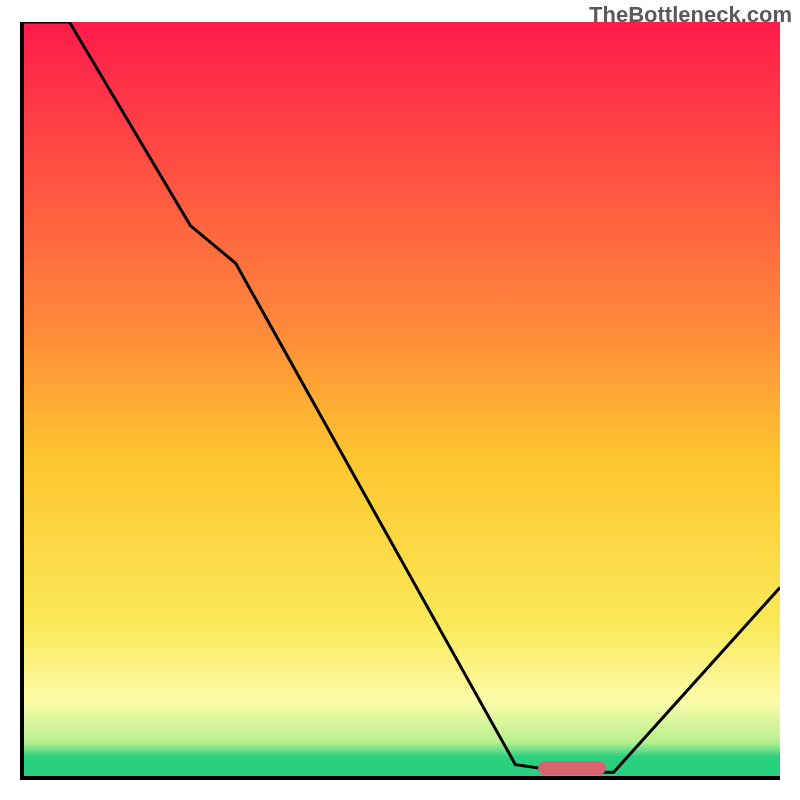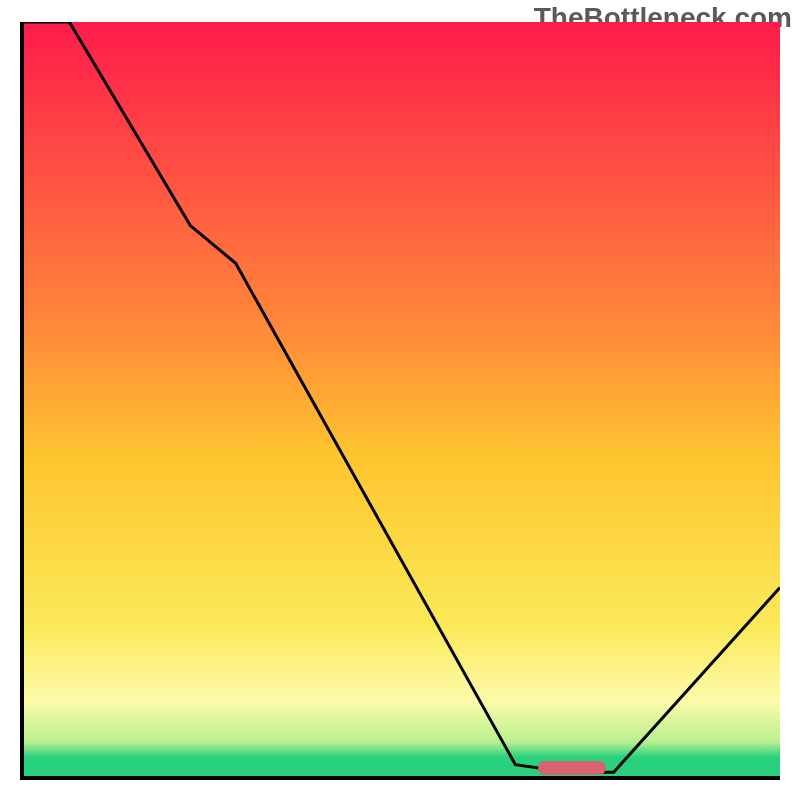--- a/index.html
+++ b/index.html
@@ -13,21 +13,21 @@
   .canvas {
     position: relative;
     width: 800px;
     height: 800px;
   }
   .watermark {
     position: absolute;
     top: 2px;
     right: 8px;
     font-family: Arial, Helvetica, sans-serif;
-    font-size: 28px;
+    font-size: 22px;
     font-weight: 600;
     color: #5a5a5a;
   }
   .plot-area {
     position: absolute;
     left: 20px;
     top: 22px;
     width: 760px;
     height: 758px;
     border-left: 4px solid #000000;

